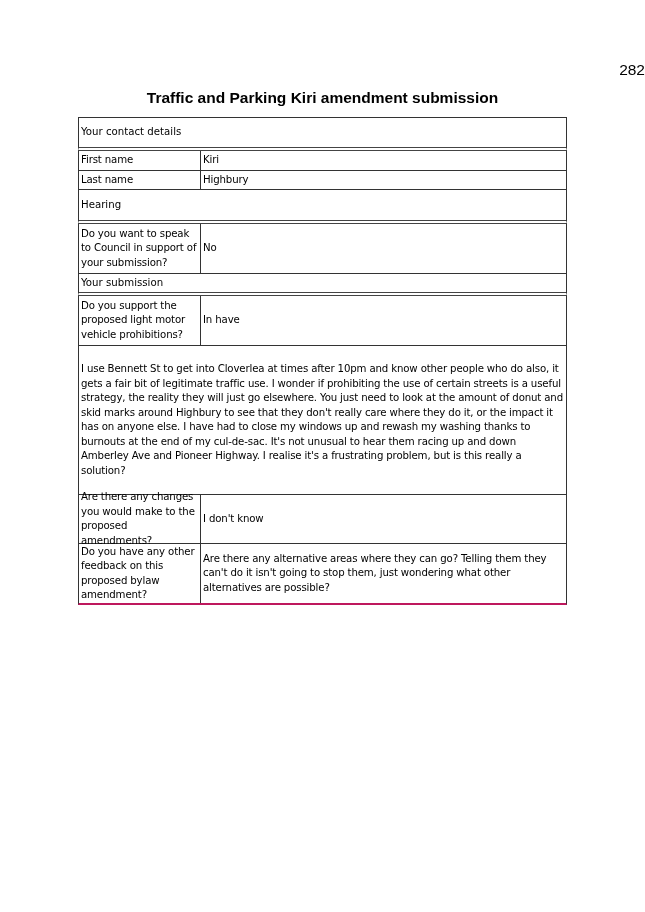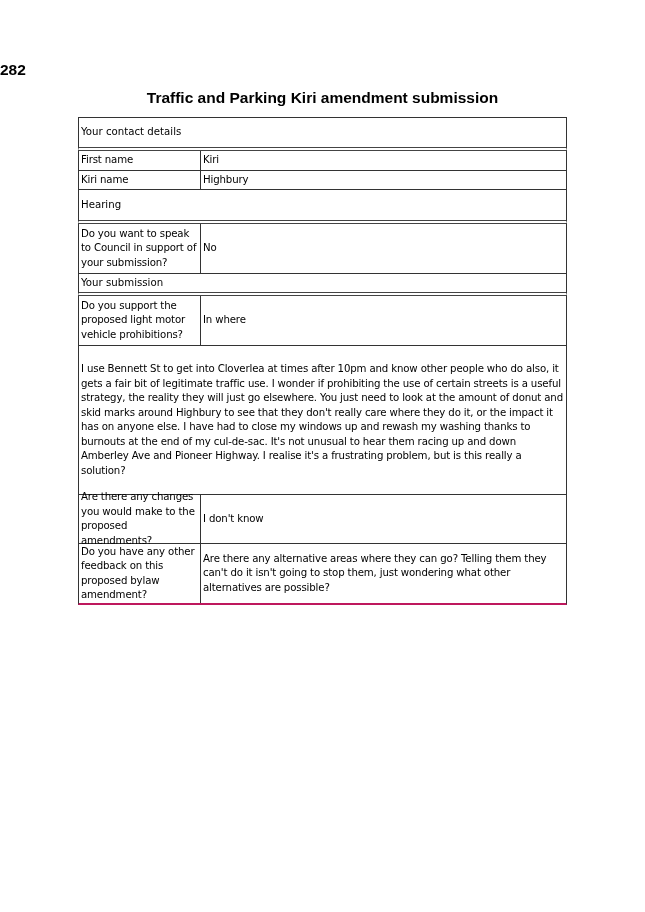--- a/index.html
+++ b/index.html
@@ -1,17 +1,17 @@
 <!DOCTYPE html>
 <html><head>
 <meta charset="utf-8">
 <style>
   html, body { margin: 0; padding: 0; background: #ffffff; }
   body { width: 645px; height: 912px; position: relative; overflow: hidden; font-family: "Liberation Sans", sans-serif; color: #000; }
-  .page-number { position: absolute; top: 61px; left: 0; width: 645px; text-align: left; font-weight: bold; font-size: 15.5px; }
+  .page-number { position: absolute; top: 61px; left: 0; width: 645px; text-align: right; font-weight: normal; font-size: 15.5px; }
   .doc-title { position: absolute; top: 89px; left: 0; width: 645px; text-align: center; font-weight: bold; font-size: 15.5px; }
   .form-table { position: absolute; left: 78px; top: 117px; width: 489px; }
   .row { display: flex; border: 1px solid #333; border-bottom: none; box-sizing: border-box; font-family: "DejaVu Sans", sans-serif; font-size: 10.2px; line-height: 14.5px; }
   .row:last-child { border-bottom: 2px solid #be185d; }
   .row.section { border-bottom: 4px double #444; }
   .row.section + .row { border-top: none; }
   .cell-label { width: 122px; border-right: 1px solid #333; padding: 1px 2px; box-sizing: border-box; display: flex; align-items: center; letter-spacing: -0.15px; }
   .cell-value { flex: 1; padding: 1px 2px; box-sizing: border-box; display: flex; align-items: center; letter-spacing: -0.15px; }
   .cell-full { flex: 1; padding: 1px 2px; box-sizing: border-box; display: flex; align-items: center; }
   .h18 { height: 19px; }
@@ -28,38 +28,38 @@
 <div class="form-table">
 
   <div class="row section h18" style="height:34px;">
     <div class="cell-full">Your contact details</div>
   </div>
   <div class="row h18">
     <div class="cell-label">First name</div>
     <div class="cell-value">Kiri</div>
   </div>
   <div class="row h18">
-    <div class="cell-label">Kiri name</div>
+    <div class="cell-label">Last name</div>
     <div class="cell-value">Highbury</div>
   </div>
 
   <div class="row section" style="height:35px;">
     <div class="cell-full">Hearing</div>
   </div>
   <div class="row h48">
     <div class="cell-label">Do you want to speak to Council in support of your submission?</div>
     <div class="cell-value">No</div>
   </div>
 
   <div class="row section" style="height:23px;">
     <div class="cell-full">Your submission</div>
   </div>
   <div class="row h48">
     <div class="cell-label">Do you support the proposed light motor vehicle prohibitions?</div>
-    <div class="cell-value">In where</div>
+    <div class="cell-value">In have</div>
   </div>
   <div class="row h149">
     <div class="cell-value">I use Bennett St to get into Cloverlea at times after 10pm and know other people who do also, it gets a fair bit of legitimate traffic use. I wonder if prohibiting the use of certain streets is a useful strategy, the reality they will just go elsewhere. You just need to look at the amount of donut and skid marks around Highbury to see that they don't really care where they do it, or the impact it has on anyone else. I have had to close my windows up and rewash my washing thanks to burnouts at the end of my cul-de-sac. It's not unusual to hear them racing up and down Amberley Ave and Pioneer Highway. I realise it's a frustrating problem, but is this really a solution?</div>
   </div>
   <div class="row h48">
     <div class="cell-label">Are there any changes you would make to the proposed amendments?</div>
     <div class="cell-value">I don't know</div>
   </div>
   <div class="row h62">
     <div class="cell-label">Do you have any other feedback on this proposed bylaw amendment?</div>

